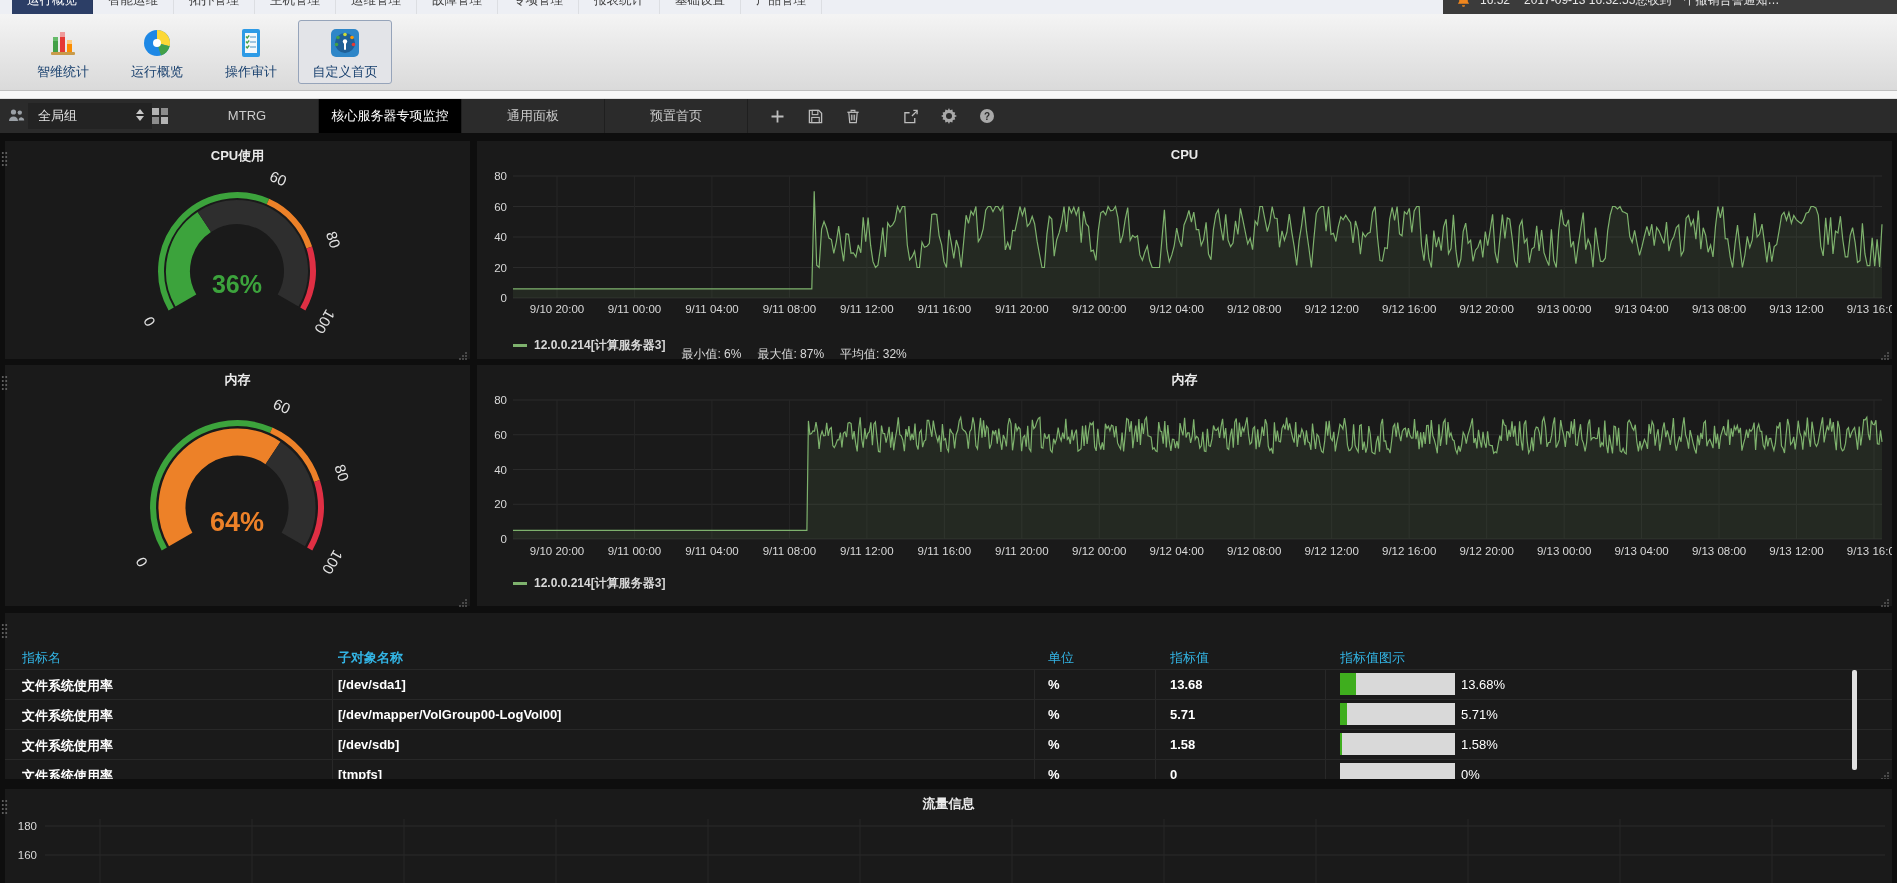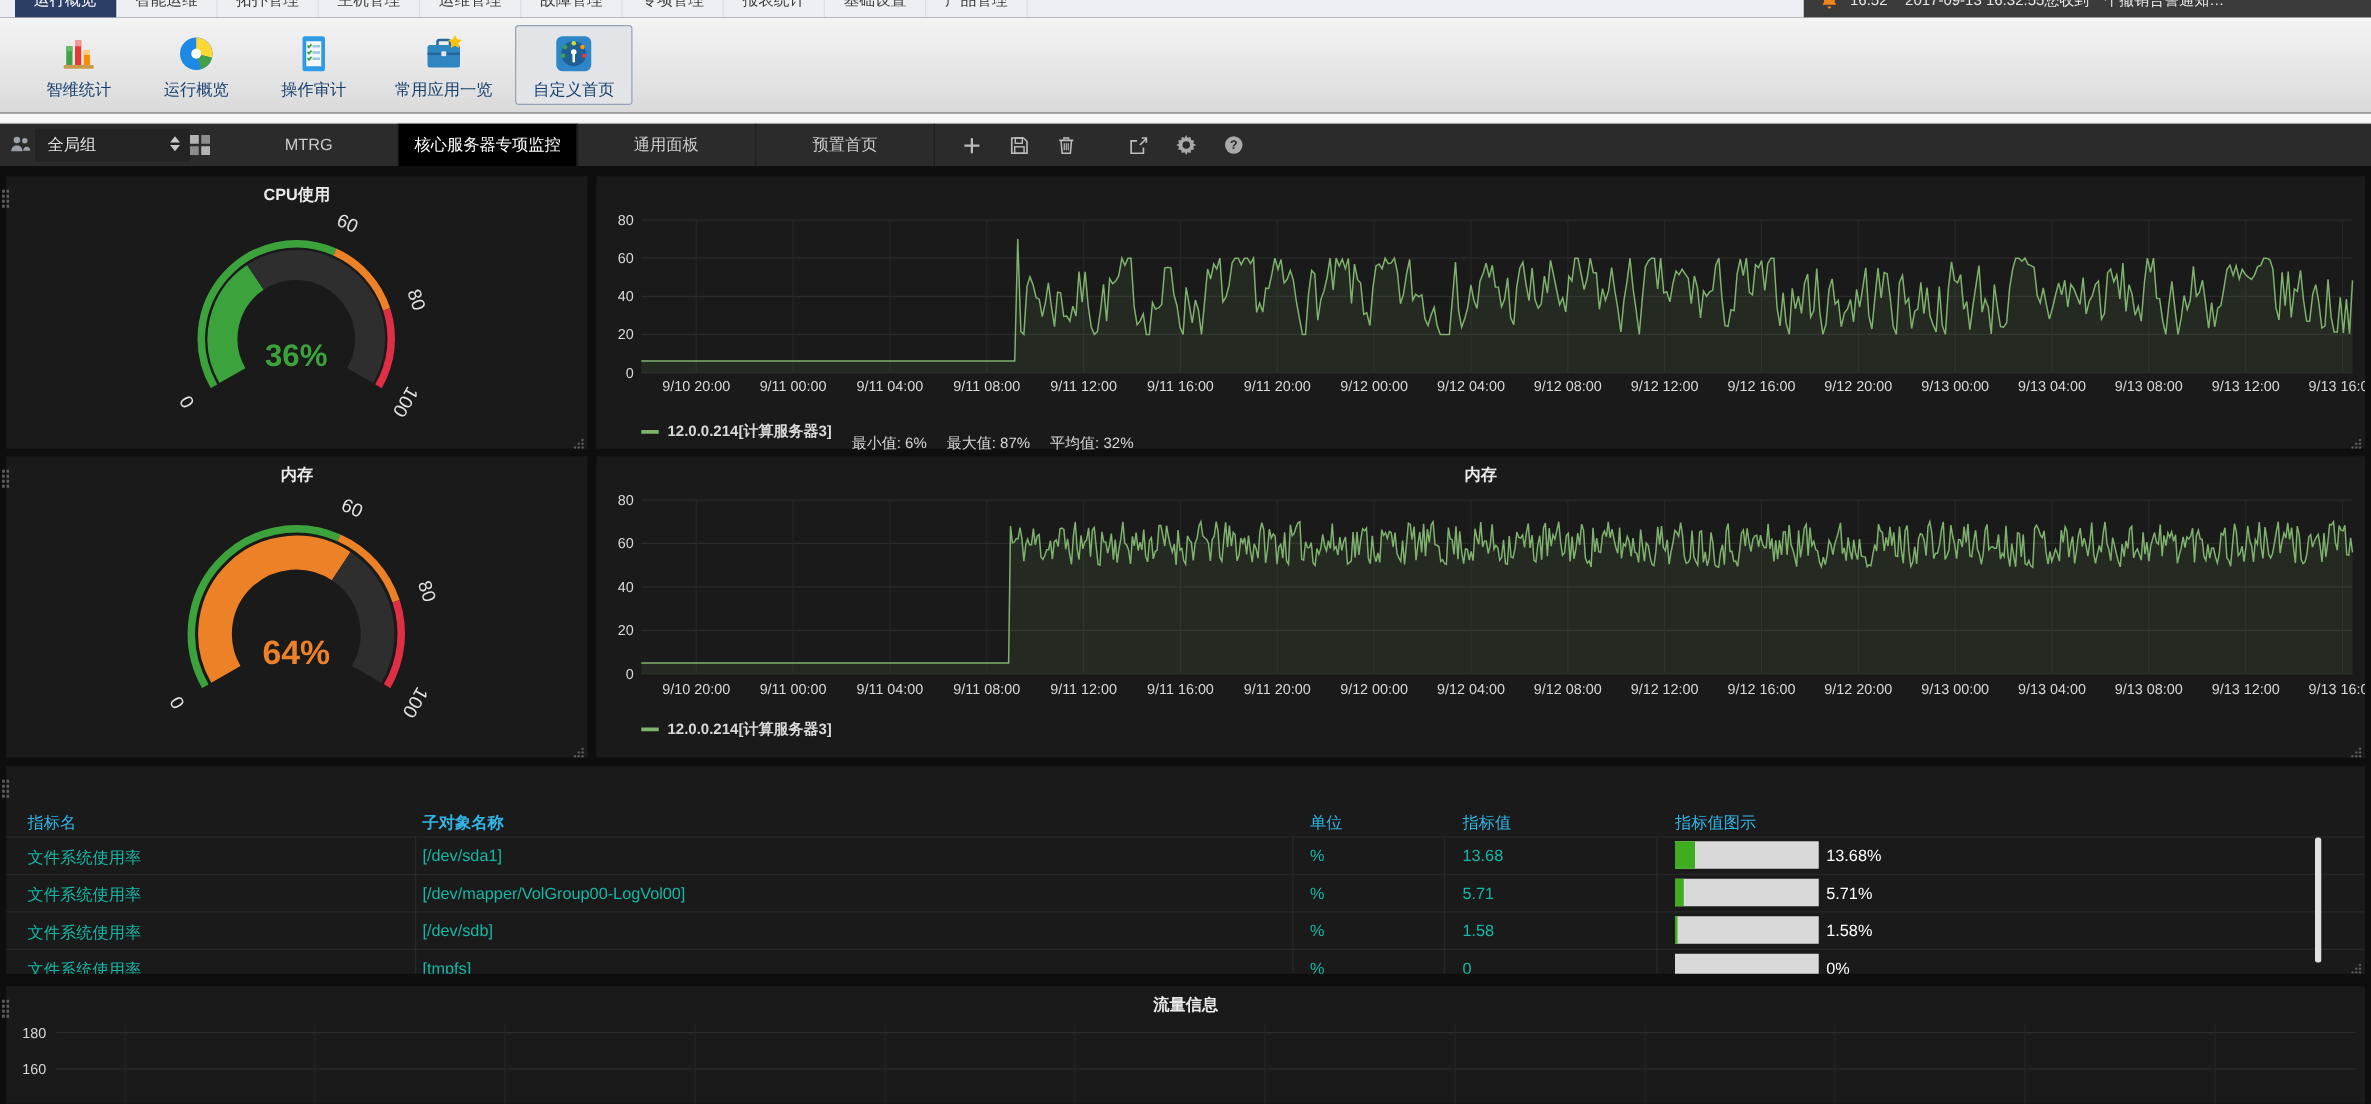--- a/index.html
+++ b/index.html
@@ -48,21 +48,21 @@
   .grip-left{position:absolute;width:7px;height:16px;left:1px;
     background-image:radial-gradient(#5d5d5d 1px,transparent 1.3px);background-size:3.5px 4px;}
   .grip-rs{position:absolute;right:2px;bottom:2px;width:10px;height:10px;cursor:nwse-resize;}
   svg text{font-family:"Liberation Sans","DejaVu Sans",sans-serif;}
   .legend{position:absolute;font-size:12px;color:#d8d8d8;display:flex;align-items:center;white-space:nowrap;}
   .lg-mark{display:inline-block;width:14px;height:3px;background:#7eb26d;margin-right:7px;}
   .lg-name{cursor:pointer;font-weight:bold;}
   .lg-stat{margin-left:16px;margin-top:19px;}
   
   .thead-cell{position:absolute;color:#33b5e5;font-size:13px;cursor:pointer;}
-  .tcell{position:absolute;color:#14b8a6;font-size:13px;}
+  .tcell{position:absolute;color:#ffffff;font-size:13px;font-weight:bold;}
   .rowline{position:absolute;left:0;right:0;height:1px;background:#282828;}
   .colline{position:absolute;width:1px;background:#282828;}
   .bar-track{position:absolute;height:22px;background:#d9d9d9;}
   .bar-fill{position:absolute;left:0;top:0;bottom:0;background:#3fae1e;}
   .bar-label{position:absolute;color:#fff;font-size:13px;}
   .tscroll{position:absolute;width:5px;border-radius:2px;background:#e0e0e0;cursor:grab;}
 </style>
 </head>
 <body>
 
@@ -120,30 +120,20 @@
           <rect x="7" y="2" width="18" height="28" rx="2" fill="#2e9be6"></rect>
           <rect x="10" y="6" width="12" height="20" fill="#f4f8fb"></rect>
           <rect x="15" y="9" width="6" height="2" fill="#9fc5e0"></rect>
           <rect x="15" y="14" width="6" height="2" fill="#9fc5e0"></rect>
           <rect x="15" y="19" width="6" height="2" fill="#9fc5e0"></rect>
           <path d="M11 9.5 l1.2 1.4 2-2.4" stroke="#43a047" stroke-width="1.4" fill="none"></path>
           <path d="M11 14.5 l1.2 1.4 2-2.4" stroke="#43a047" stroke-width="1.4" fill="none"></path>
           <path d="M11 19.5 l1.2 1.4 2-2.4" stroke="#43a047" stroke-width="1.4" fill="none"></path>
         </svg></div>
       <div class="tlabel">操作审计</div>
-    </div>
-    <div class="tool wide">
-      <div class="ticon"><svg width="32" height="32" viewBox="0 0 32 32">
-          <rect x="11" y="5" width="10" height="6" rx="1.5" fill="none" stroke="#26679a" stroke-width="2"></rect>
-          <rect x="3" y="9" width="26" height="18" rx="2" fill="#2f86c1"></rect>
-          <rect x="3" y="15" width="26" height="2" fill="#26679a"></rect>
-          <rect x="14" y="14" width="4" height="4" rx="1" fill="#dce9f4"></rect>
-          <path d="M25 1 l1.7 3.4 3.8 .5 -2.8 2.7 .7 3.8 -3.4-1.8 -3.4 1.8 .7-3.8 -2.8-2.7 3.8-.5 Z" fill="#ffc107"></path>
-        </svg></div>
-      <div class="tlabel">常用应用一览</div>
     </div>
     <div class="tool active">
       <div class="ticon"><svg width="32" height="32" viewBox="0 0 32 32">
           <rect x="2" y="2" width="28" height="28" rx="5" fill="#2e86c8"></rect>
           <circle cx="16" cy="16" r="10" fill="#1f5f96"></circle>
           <circle cx="16" cy="7.5" r="1.8" fill="#cddc39"></circle>
           <circle cx="9" cy="10.5" r="1.8" fill="#43a047"></circle>
           <circle cx="23" cy="10.5" r="1.8" fill="#ff9800"></circle>
           <circle cx="24.5" cy="17.5" r="1.8" fill="#e53935"></circle>
           <circle cx="7.5" cy="17.5" r="1.8" fill="#43a047"></circle>
@@ -250,20 +240,21 @@
           <circle cx="5" cy="5" r="1" fill="#5a5a5a"></circle>
           <circle cx="8" cy="5" r="1" fill="#5a5a5a"></circle>
           <circle cx="2" cy="8" r="1" fill="#5a5a5a"></circle>
           <circle cx="5" cy="8" r="1" fill="#5a5a5a"></circle>
           <circle cx="8" cy="8" r="1" fill="#5a5a5a"></circle>
         </svg>
     </div>
   </div>
 
   <div class="panel" id="pChartCpu" style="left:477px;top:8px;width:1415px;height:218px;">
+    <div class="ptitle">CPU</div>
     <svg id="svgChartCpu" width="1415" height="218" style="position:absolute;top:0;left:0;">
         <line x1="36" y1="157" x2="1405" y2="157" stroke="#2b2b2b" stroke-width="1"></line>
         <text x="30" y="161" fill="#d8d8d8" font-size="11.5" text-anchor="end">0</text>
         <line x1="36" y1="126.5" x2="1405" y2="126.5" stroke="#2b2b2b" stroke-width="1"></line>
         <text x="30" y="130.5" fill="#d8d8d8" font-size="11.5" text-anchor="end">20</text>
         <line x1="36" y1="96" x2="1405" y2="96" stroke="#2b2b2b" stroke-width="1"></line>
         <text x="30" y="100" fill="#d8d8d8" font-size="11.5" text-anchor="end">40</text>
         <line x1="36" y1="65.5" x2="1405" y2="65.5" stroke="#2b2b2b" stroke-width="1"></line>
         <text x="30" y="69.5" fill="#d8d8d8" font-size="11.5" text-anchor="end">60</text>
         <line x1="36" y1="35" x2="1405" y2="35" stroke="#2b2b2b" stroke-width="1"></line>

